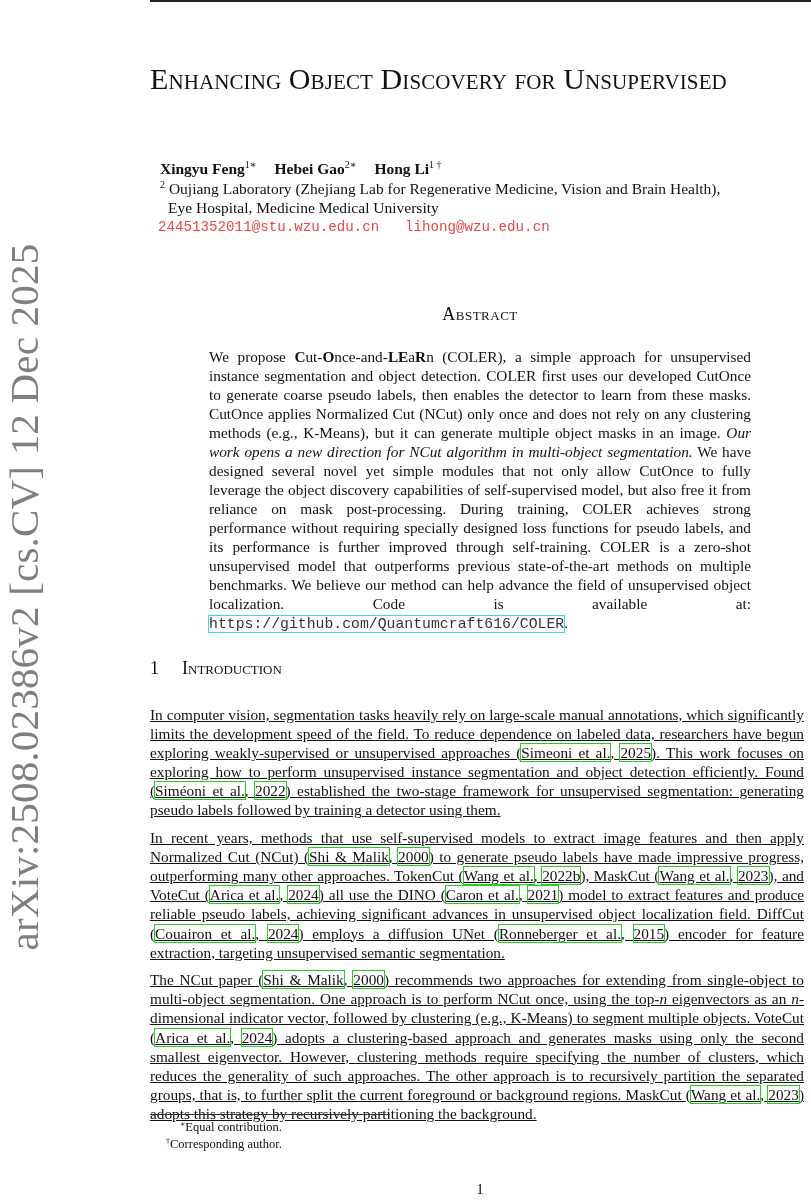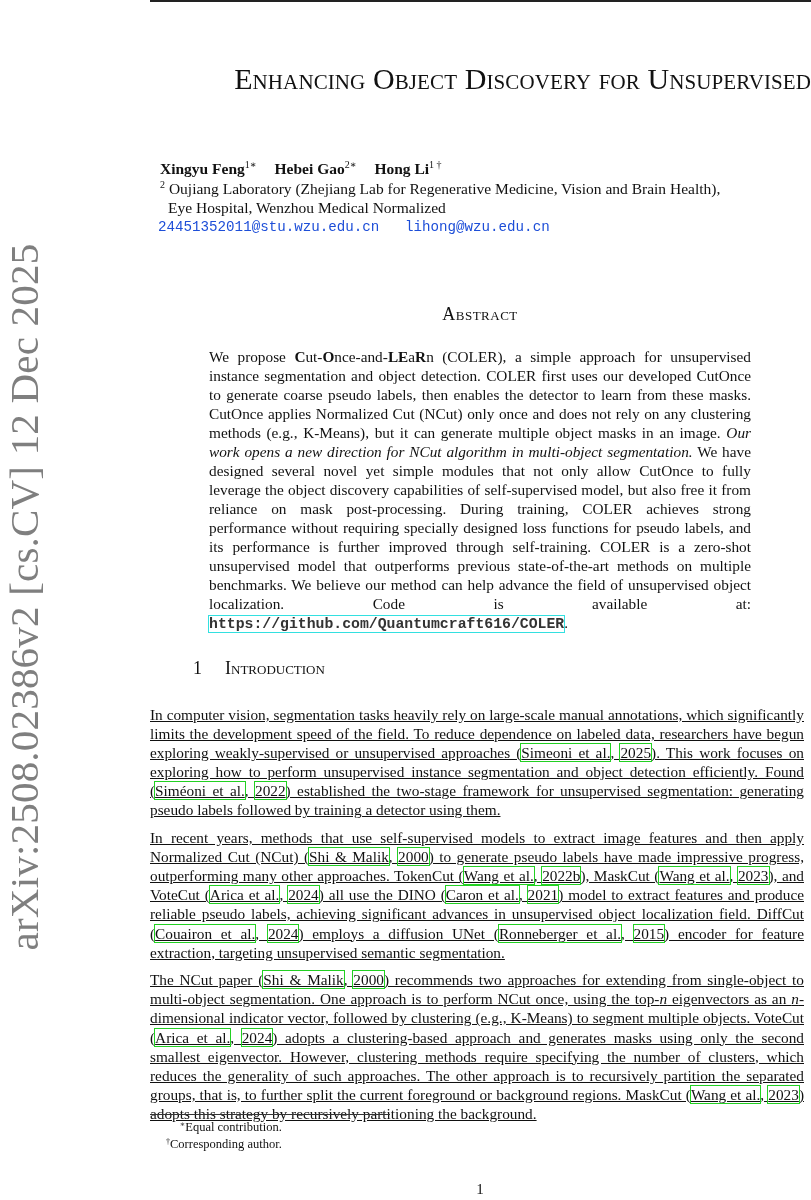--- a/index.html
+++ b/index.html
@@ -12,44 +12,44 @@
     position: absolute; left: 2px; top: 0; width: 48px; height: 1200px;
   }
   .arxiv-stamp span {
     position: absolute; left: 22px; top: 597px;
     transform: translate(-50%, -50%) rotate(-90deg);
     white-space: nowrap; font-size: 41px; color: #7f7f7f; letter-spacing: 0.2px;
     font-family: "Liberation Serif", serif;
   }
   .title {
     position: absolute; left: 150px; top: 62px; width: 661px;
-    font-size: 30px; line-height: 33px; font-variant: small-caps; letter-spacing: 0.1px; text-align: right;
+    font-size: 30px; line-height: 33px; font-variant: small-caps; letter-spacing: 0.1px;
   }
   .title div { white-space: nowrap; }
   .authors { position: absolute; left: 160px; top: 159px; width: 640px; font-size: 15.5px; line-height: 19.5px; }
   .authors .names b { font-weight: bold; }
   .authors sup { font-size: 10px; vertical-align: 6px; line-height: 0; }
   .authors .gap { display: inline-block; width: 14px; }
   .authors .indent { padding-left: 8px; }
-  .authors .mono { font-family: "Liberation Mono", "DejaVu Sans Mono", monospace; font-size: 14.2px; color: #1d4ed8; }
+  .authors .mono { font-family: "Liberation Mono", "DejaVu Sans Mono", monospace; font-size: 14.2px; color: #ef4444; }
   .abstract-head {
     position: absolute; left: 0; top: 304px; width: 960px; text-align: center;
     font-size: 18px; font-variant: small-caps; letter-spacing: 0.5px;
   }
   .abstract-body {
     position: absolute; left: 209px; top: 347px; width: 542px;
     font-size: 15.3px; line-height: 19px; text-align: justify; hyphens: manual;
   }
   .abstract-body b { font-weight: bold; }
   .url-box {
     font-family: "Liberation Mono", "DejaVu Sans Mono", monospace; font-size: 14.8px;
-    outline: 1.5px solid #33e0e0; outline-offset: 0px; color: #333; font-weight: bold;
+    outline: 1.5px solid #33e0e0; outline-offset: 0px; color: #333;
   }
   .section-head {
-    position: absolute; left: 150px; top: 658px; font-size: 18px; font-variant: small-caps; margin-left: 43px;
+    position: absolute; left: 150px; top: 658px; font-size: 18px; font-variant: small-caps;
   }
   .section-head .num { display: inline-block; width: 32px; }
   .intro {
     position: absolute; left: 150px; top: 705px; width: 654px;
     font-size: 15.3px; line-height: 19.1px; text-align: justify;
   }
   .intro p { margin: 0 0 8.5px 0; text-decoration: underline; }
   .cite { outline: 1.5px solid #22d022; outline-offset: 0px; }
   .footrule { position: absolute; left: 150px; top: 1114px; width: 240px; height: 1px; background: #333; }
   .footnotes { position: absolute; left: 166px; top: 1119px; font-size: 12.5px; line-height: 17px; text-align: right; }
@@ -69,21 +69,21 @@
   <div>Enhancing Object Discovery for Unsupervised</div>
 </div>
 
 <div class="authors">
   <div class="names">
     <b>Xingyu Feng</b><sup>1∗</sup><span class="gap"></span>
     <b>Hebei Gao</b><sup>2∗</sup><span class="gap"></span>
     <b>Hong Li</b><sup>1 †</sup>
   </div>
   <div><sup>2</sup> <span>Oujiang Laboratory (Zhejiang Lab for Regenerative Medicine, Vision and Brain Health),</span></div>
-  <div class="indent">Eye Hospital, Wenzhou Medical Normalized</div>
+  <div class="indent">Eye Hospital, Medicine Medical University</div>
   <div class="mono" style="margin-left:-2px">
     <span>24451352011@stu.wzu.edu.cn</span>&nbsp;&nbsp;&nbsp;<span>lihong@wzu.edu.cn</span>
   </div>
 </div>
 
 <div class="abstract-head">Abstract</div>
 
 <div class="abstract-body"><span>We propose </span><b>C</b><span>ut-</span><b>O</b><span>nce-and-</span><b>LE</b><span>a</span><b>R</b><span>n</span><span> (COLER), a simple approach for unsupervised instance segmentation and object detection. COLER first uses our developed Cu­tOnce to generate coarse pseudo labels, then enables the detector to learn from these masks.  CutOnce applies Normalized Cut (NCut) only once and does not rely on any clustering methods (e.g., K-Means), but it can generate multiple ob­ject masks in an image. </span><i>Our work opens a new direction for NCut algorithm in multi-object segmentation.</i><span>  We have designed several novel yet simple modules that not only allow CutOnce to fully leverage the object discovery capabilities of self-supervised model, but also free it from reliance on mask post-processing. During training, COLER achieves strong performance without requiring specially designed loss functions for pseudo labels, and its performance is further improved through self-training. COLER is a zero-shot unsupervised model that outperforms previous state-of-the-art methods on multiple benchmarks. We believe our method can help advance the field of unsupervised object localization. Code is available at: </span><span class="url-box">https://github.com/Quantumcraft616/COLER</span><span>.</span></div>
 
 <div class="section-head">

